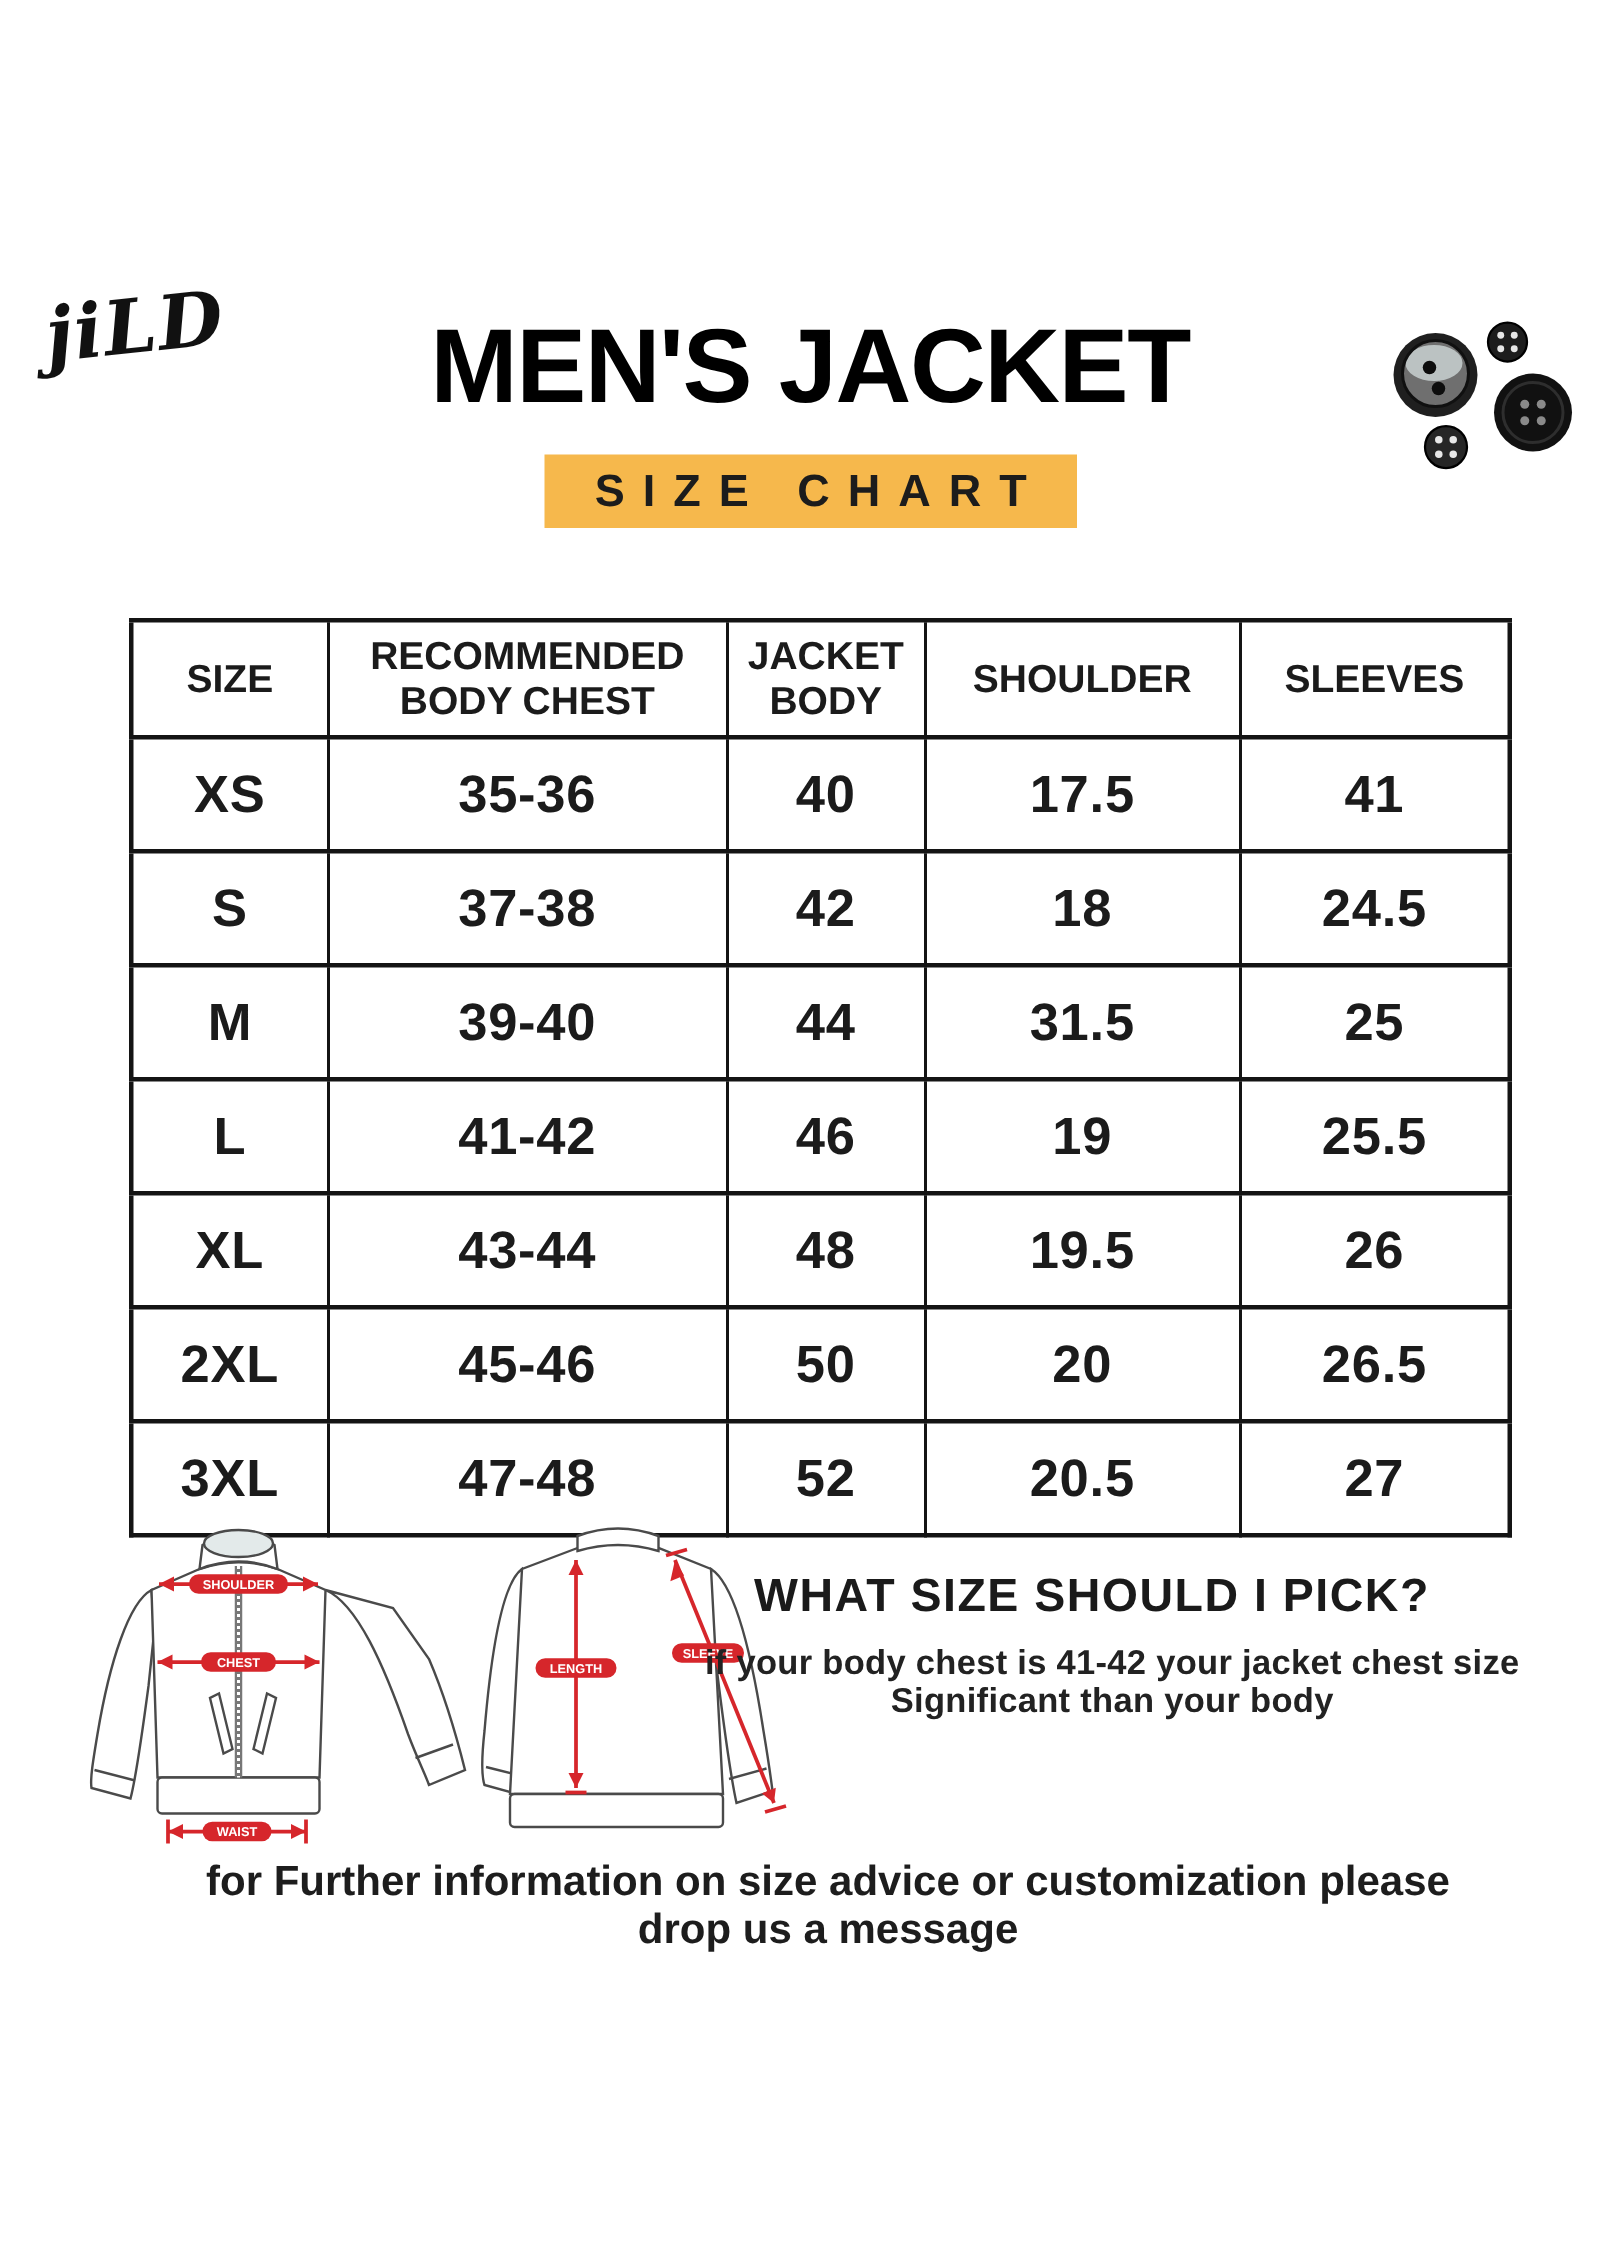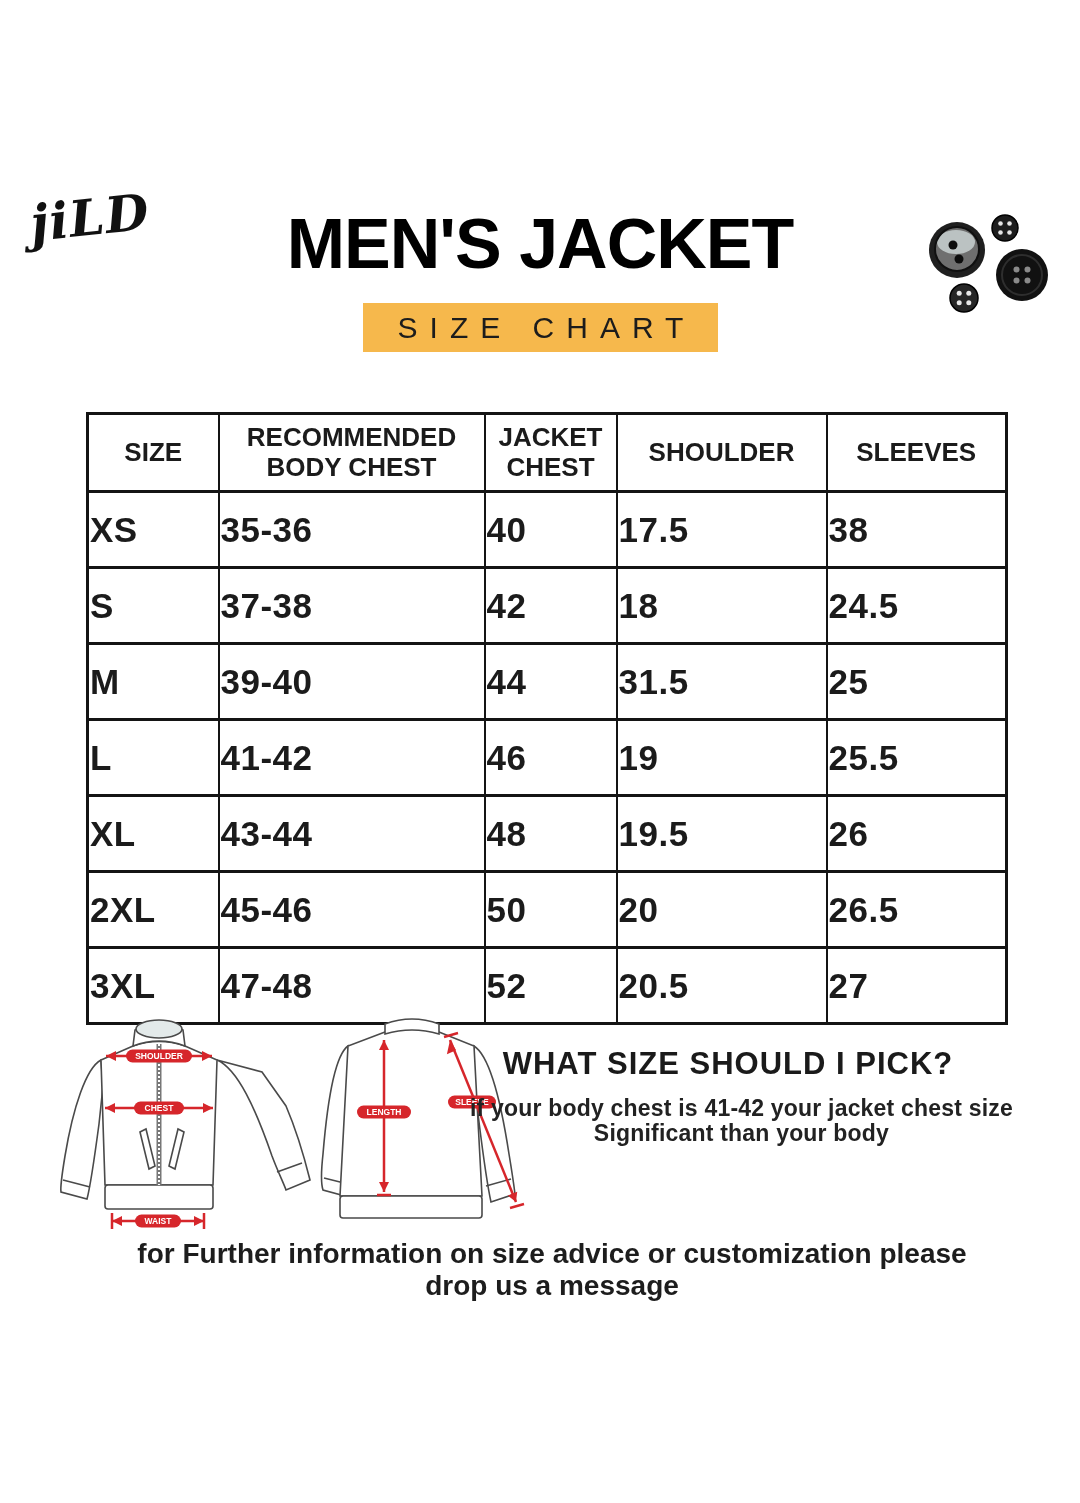--- a/index.html
+++ b/index.html
@@ -6,32 +6,32 @@
   .canvas{position:relative;width:1080px;height:1503px;background:#ffffff;overflow:hidden;
           font-family:"Liberation Sans",sans-serif;color:#1b1b1b;}
   
   .logo{position:absolute;left:30px;top:188px;font-family:"DejaVu Serif",serif;
         font-style:italic;font-weight:bold;font-size:50px;color:#111;
         transform:rotate(-6deg);letter-spacing:1px;}
   .title{position:absolute;left:0;right:0;top:206px;text-align:center;
          font-size:70px;font-weight:bold;letter-spacing:-1px;color:#000000;line-height:1.1;}
   .subtitle-band{position:absolute;left:363px;top:303px;width:355px;height:49px;
          display:flex;align-items:center;justify-content:center;
-         font-size:30px;font-weight:normal;letter-spacing:12px;padding-left:12px;
+         font-size:30px;font-weight:bold;letter-spacing:12px;padding-left:12px;
          box-sizing:border-box;color:#1c1c1c;}
   .buttons-photo{position:absolute;left:912px;top:200px;}
   
   table.size-table{position:absolute;left:86px;top:388px;width:919px;height:612px;
          border-collapse:collapse;table-layout:fixed;background:#fff;}
   table.size-table,table.size-table th,table.size-table td{border:2px solid #141414;}
   table.size-table{border:3px solid #141414;margin-top:24px;}
   table.size-table tr{border-top:3px solid #141414;}
   table.size-table th{font-size:26px;font-weight:bold;line-height:1.12;padding:0 6px;
          text-align:center;vertical-align:middle;}
-  table.size-table td{font-size:35px;font-weight:bold;vertical-align:middle;
+  table.size-table td{font-size:35px;font-weight:bold;text-align:center;vertical-align:middle;
          letter-spacing:0.5px;}
   thead tr{height:78px;}
   tbody tr{height:76px;}
   .col-size{width:131px;}.col-body{width:266px;}.col-jchest{width:132px;}
   .col-shoulder{width:210px;}.col-sleeves{width:180px;}
   
   .front-diagram{position:absolute;left:56px;top:1014px;}
   .back-diagram{position:absolute;left:320px;top:1014px;}
   
   .size-help{position:absolute;right:67px;top:1046px;text-align:center;}
@@ -93,32 +93,32 @@
       <col class="col-size">
         <col class="col-body">
         <col class="col-jchest">
       <col class="col-shoulder">
         <col class="col-sleeves">
     </colgroup>
     <thead>
       <tr>
         <th>SIZE</th>
         <th>RECOMMENDED BODY CHEST</th>
-        <th>JACKET CHEST</th>
+        <th>JACKET BODY</th>
         <th>SHOULDER</th>
         <th>SLEEVES</th>
       </tr>
     </thead>
     <tbody>
       <tr>
         <td>XS</td>
         <td>35-36</td>
         <td>40</td>
         <td>17.5</td>
-        <td>38</td>
+        <td>41</td>
       </tr>
       <tr>
         <td>S</td>
         <td>37-38</td>
         <td>42</td>
         <td>18</td>
         <td>24.5</td>
       </tr>
       <tr>
         <td>M</td>

